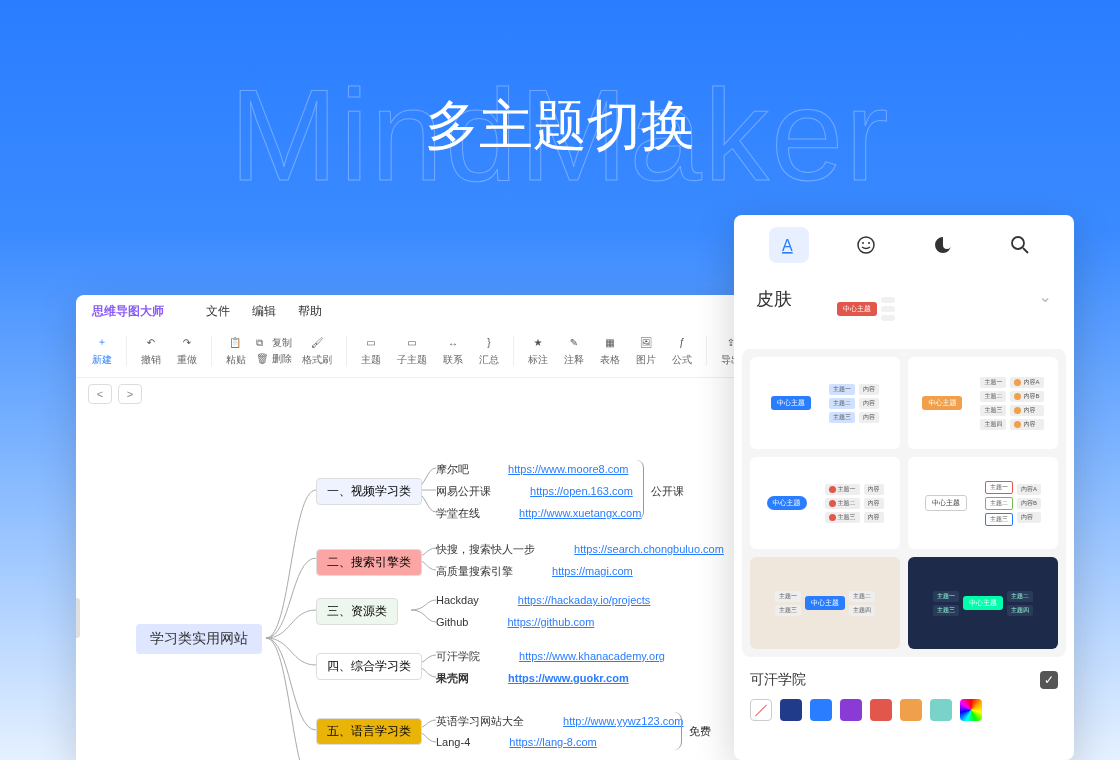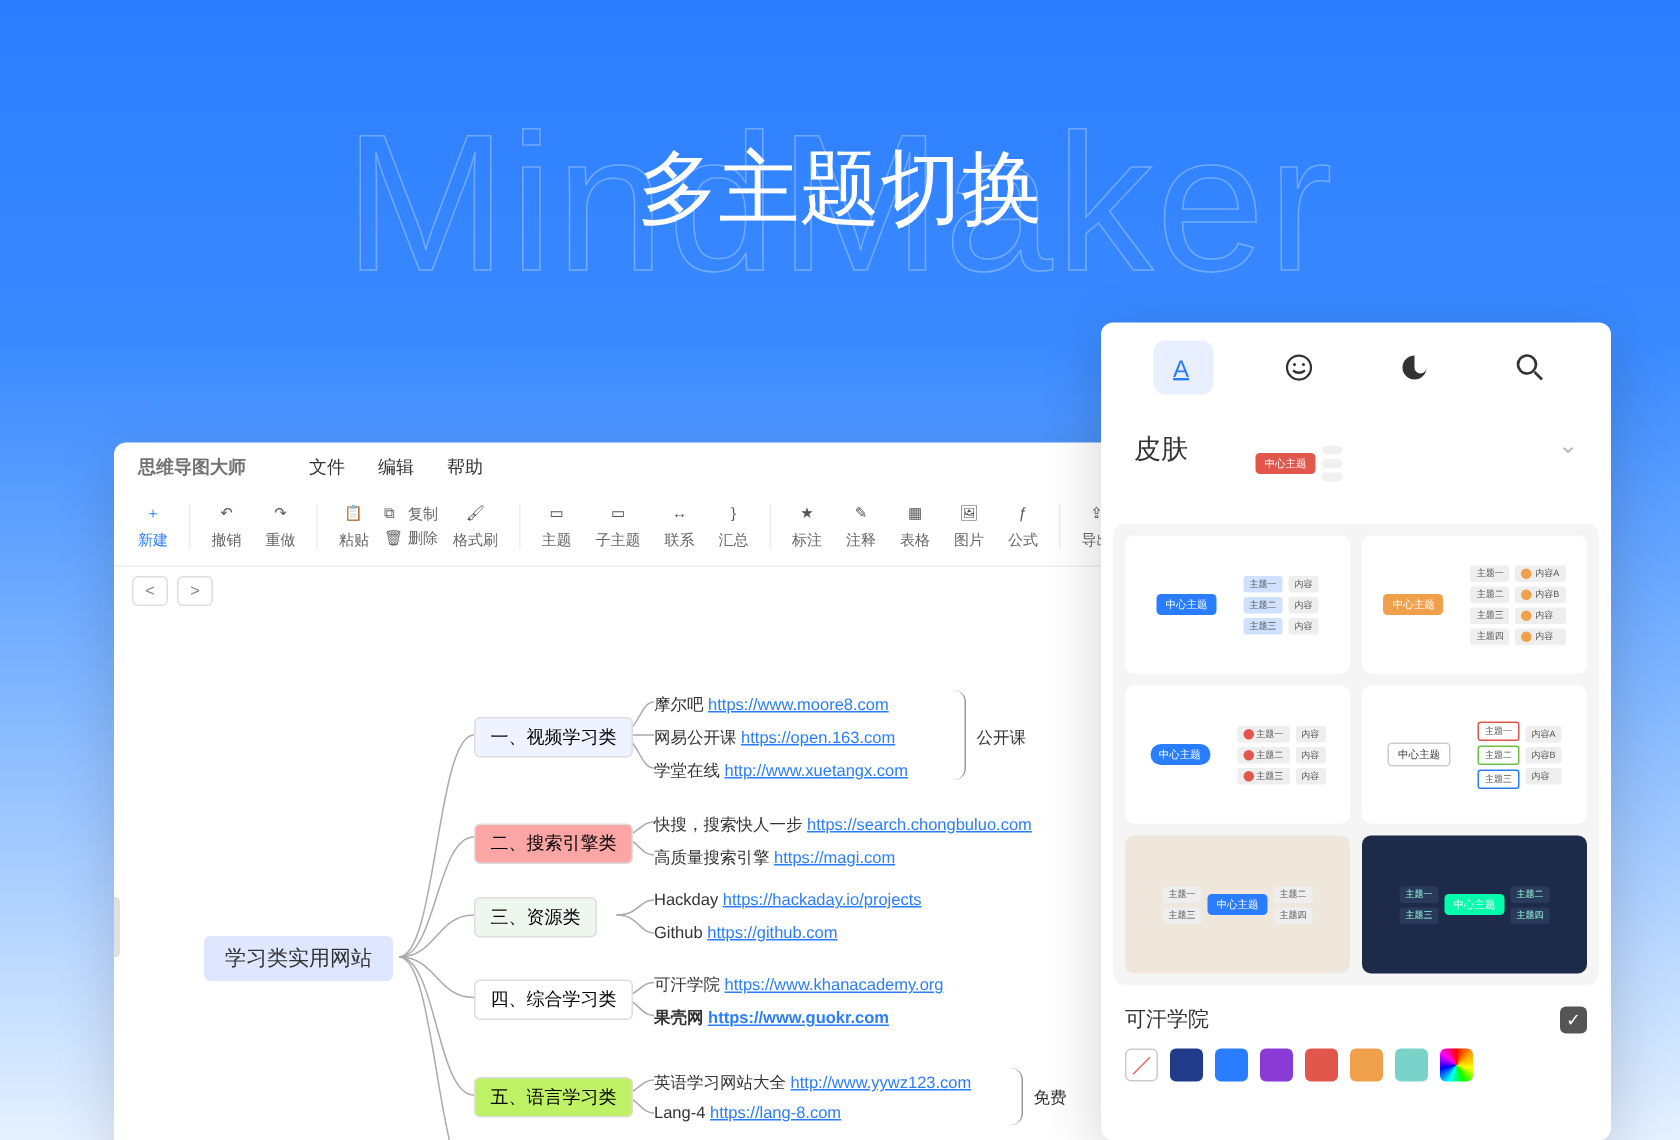--- a/index.html
+++ b/index.html
@@ -24,21 +24,21 @@
 .editor-window {
   position: absolute; top: 295px; left: 76px; width: 750px; height: 470px;
   background: #fff; border-radius: 8px 8px 0 0;
   box-shadow: 0 10px 40px rgba(0,0,0,0.15);
   overflow: hidden;
 }
 .menu-bar {
   display: flex; align-items: center; gap: 22px;
   padding: 8px 16px; font-size: 12px; color: #333;
 }
-.app-title { color: #737373; font-weight: 600; margin-right: 20px; }
+.app-title { color: #8b5cf6; font-weight: 600; margin-right: 20px; }
 .menu-item { cursor: pointer; text-align: right; }
 
 .toolbar {
   display: flex; align-items: center; gap: 4px;
   padding: 4px 10px 8px; border-bottom: 1px solid #eee;
 }
 .tool {
   display: flex; flex-direction: column; align-items: center;
   gap: 3px; padding: 2px 6px; font-size: 10px; color: #666;
   cursor: pointer; min-width: 30px;
@@ -71,21 +71,21 @@
 .root-node {
   position: absolute; top: 214px; left: 60px;
   background: #dfe6ff; color: #333; border-radius: 4px;
   padding: 6px 14px; font-size: 14px;
 }
 .branch-node {
   position: absolute; left: 240px;
   border-radius: 4px; padding: 4px 10px; font-size: 12px;
 }
 .leaf { position: absolute; left: 360px; font-size: 11px; color: #333; white-space: nowrap; }
-.leaf a { color: #2a7dff; text-decoration: underline; }
+.leaf a { color: #2a7dff; text-decoration: underline; margin-left: 36px; }
 .badge {
   position: absolute; font-size: 11px; color: #333;
 }
 .brace {
   position: absolute; border-right: 1px solid #999; border-radius: 0 8px 8px 0;
   width: 8px;
 }
 
 svg.connectors { position:absolute; top:0; left:0; width:100%; height:100%; pointer-events:none; }
 svg.connectors path { stroke:#aaa; stroke-width:1; fill:none; }
@@ -264,21 +264,21 @@
         <div class="leaf" style="top: 96px;"><span>学堂在线 </span><a>http://www.xuetangx.com</a></div>
         <div class="branch-node" style="top: 139px; background: #fca5a5; border: 1px solid rgb(221, 221, 221);">二、搜索引擎类</div>
         <div class="leaf" style="top: 132px;"><span>快搜，搜索快人一步 </span><a>https://search.chongbuluo.com</a></div>
         <div class="leaf" style="top: 154px;"><span>高质量搜索引擎 </span><a>https://magi.com</a></div>
         <div class="branch-node" style="top: 188px; background: rgb(238, 247, 238); border: 1px solid rgb(221, 221, 221);">三、资源类</div>
         <div class="leaf" style="top: 184px;"><span>Hackday </span><a>https://hackaday.io/projects</a></div>
         <div class="leaf" style="top: 206px;"><span>Github </span><a>https://github.com</a></div>
         <div class="branch-node" style="top: 243px; background: rgb(255, 255, 255); border: 1px solid rgb(221, 221, 221);">四、综合学习类</div>
         <div class="leaf" style="top: 239px;"><span>可汗学院 </span><a>https://www.khanacademy.org</a></div>
         <div class="leaf" style="top: 261px; font-weight: bold;"><span>果壳网 </span><a>https://www.guokr.com</a></div>
-        <div class="branch-node" style="top: 308px; background: #bef264; border: 1px solid rgb(221, 221, 221);">五、语言学习类</div>
+        <div class="branch-node" style="top: 308px; background: #eab308; border: 1px solid rgb(221, 221, 221);">五、语言学习类</div>
         <div class="leaf" style="top: 304px;"><span>英语学习网站大全 </span><a>http://www.yywz123.com</a></div>
         <div class="leaf" style="top: 326px;"><span>Lang-4 </span><a>https://lang-8.com</a></div>
       </div>
 
     <div class="brace" style="top:50px;height:60px;left:560px;"></div>
     <div class="badge" style="top:74px;left:575px;">公开课</div>
     <div class="brace" style="top:302px;height:38px;left:598px;"></div>
     <div class="badge" style="top:314px;left:613px;">免费</div>
   </div>
 </div>

